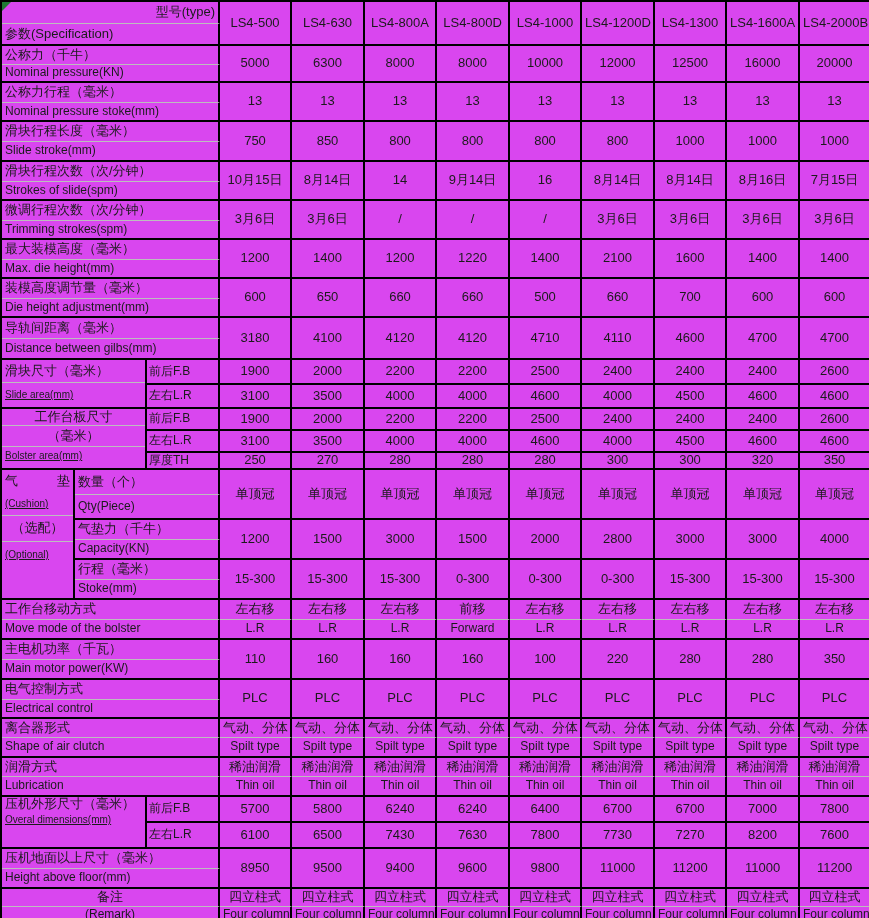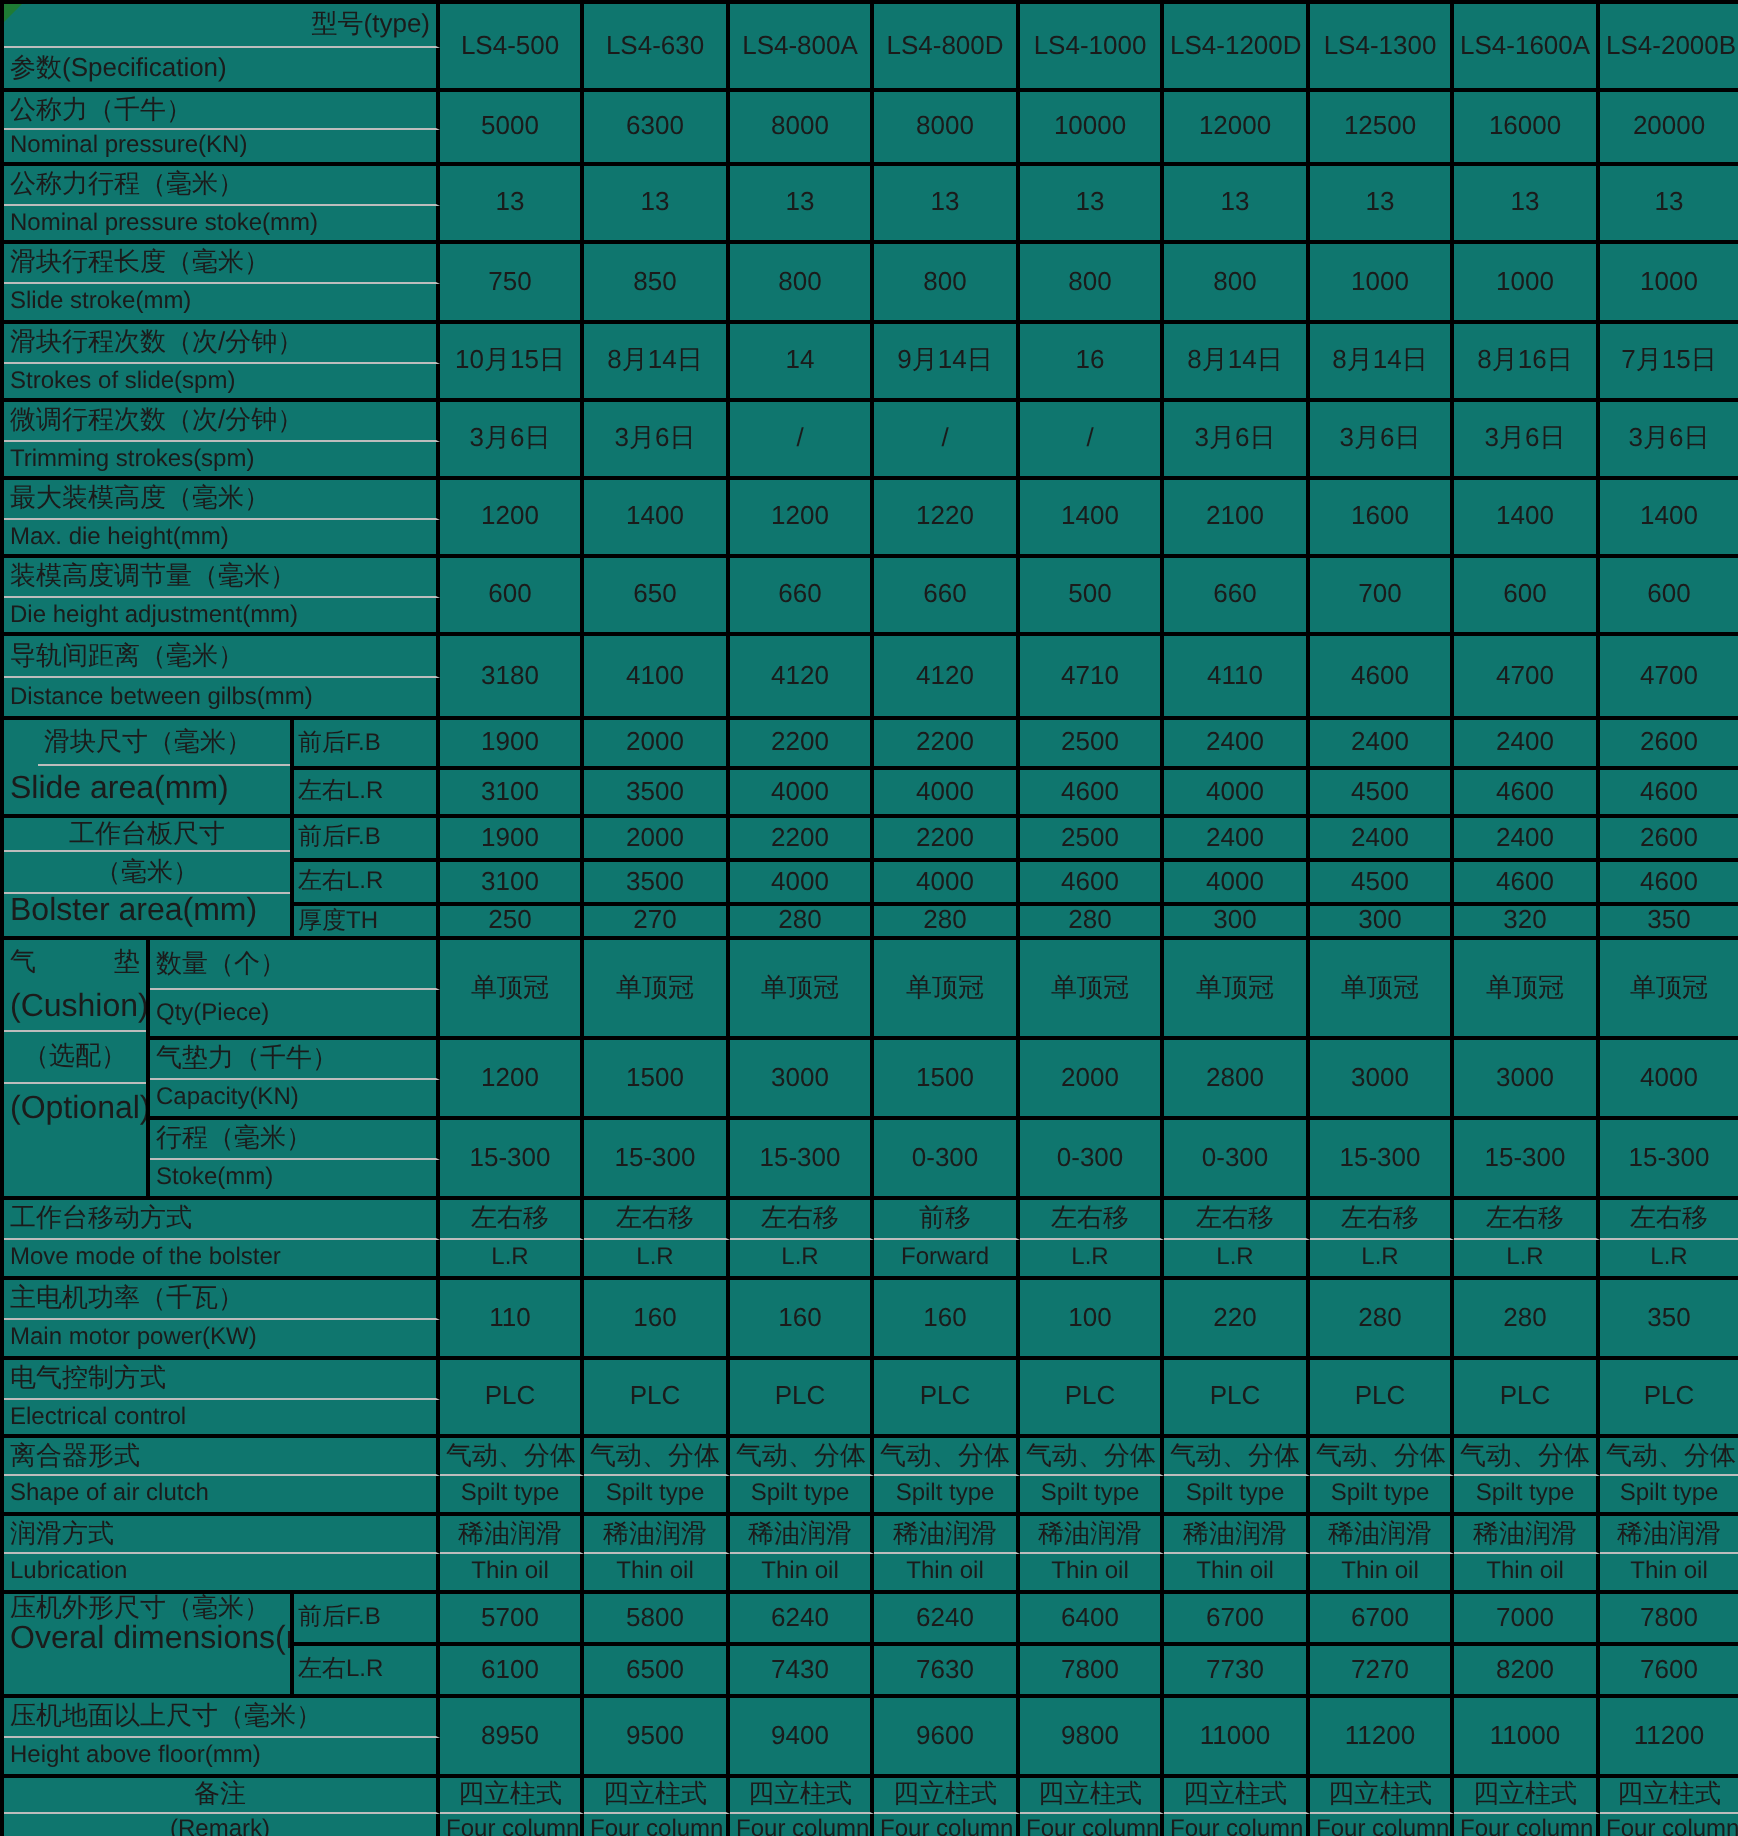--- a/index.html
+++ b/index.html
@@ -1,21 +1,21 @@
 <!DOCTYPE html>
 <html><head>
 <meta charset="utf-8">
 <style>
   * { box-sizing: border-box; }
   html,body { margin:0; padding:0; background:#ffffff; }
   .sheet {
     position: relative;
     width: 869px;
     height: 918px;
-    background:#0f766e;
+    background:#d946ef;
     font-family: "Liberation Sans", "DejaVu Sans", sans-serif;
     color:#1b1b1b;
   }
   .corner-tri {
     position:absolute; top:2px; left:2px; z-index:5;
     width:0; height:0;
     border-top:9px solid #1e7b34;
     border-right:9px solid transparent;
   }
   table.spec {
@@ -39,21 +39,21 @@
   .gb { border-bottom: 1px solid #bdbdbd; }
   .lbl { text-align: left; }
   .en  { font-size: 12px; }
   .val { text-align: center; }
   .model { text-align: center; }
   .lblTop { text-align: right; }
   .ctr { text-align: center !important; }
   .sub { font-size: 12px; padding: 0 2px; text-align:left; }
   .biglbl, .colA { padding: 0; vertical-align: top; }
   .bigline { display:flex; align-items:center; padding:0 3px; font-size:13px; }
-  .bigline.en { font-size:16px; }
+  .bigline.en { font-size:10px;text-decoration:underline; }
   .bigline.ctr { justify-content:center; }
   .bigline.just { justify-content:space-between; }
   .gdiv { border-bottom:1px solid #bdbdbd; }
 </style>
 </head>
 <body>
 
 <div class="sheet">
   <div class="corner-tri"></div>
   <table class="spec">
@@ -202,21 +202,21 @@
           <td rowspan="2" class="val bb">4110</td>
           <td rowspan="2" class="val bb">4600</td>
           <td rowspan="2" class="val bb">4700</td>
           <td rowspan="2" class="val bb">4700</td>
         </tr>
         <tr style="height: 21px;">
           <td colspan="3" class="lbl en bb">Distance between gilbs(mm)</td>
         </tr>
         <tr style="height: 24px;">
           <td colspan="2" rowspan="2" class="biglbl bb">
-            <div class="bigline gdiv" style="height: 23px; margin-left: 17px;">滑块尺寸（毫米）</div>
+            <div class="bigline gdiv" style="height: 23px;">滑块尺寸（毫米）</div>
             <div class="bigline en" style="height: 24px;">Slide area(mm)</div>
           </td>
           <td class="sub bb">前后F.B</td>
           <td class="val bb">1900</td>
           <td class="val bb">2000</td>
           <td class="val bb">2200</td>
           <td class="val bb">2200</td>
           <td class="val bb">2500</td>
           <td class="val bb">2400</td>
           <td class="val bb">2400</td>

